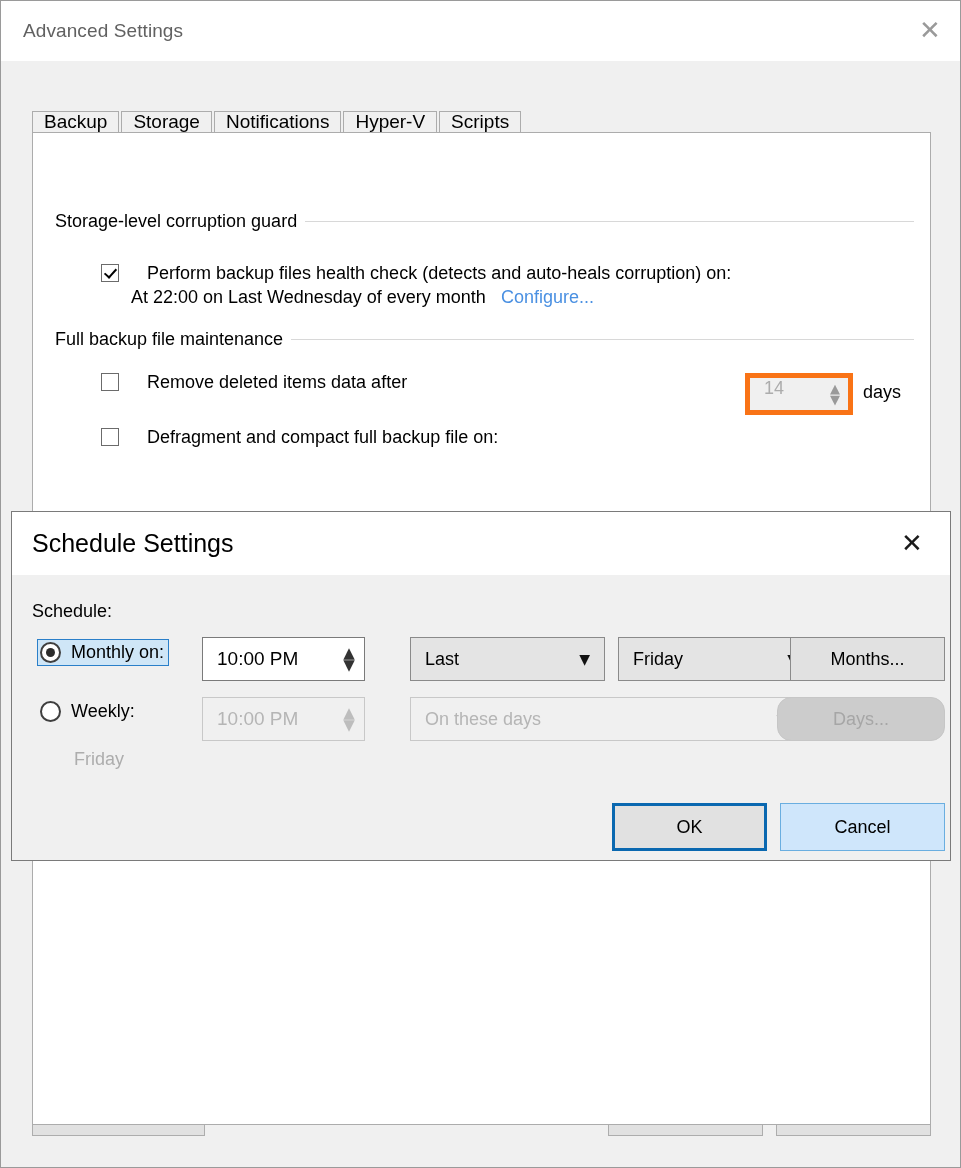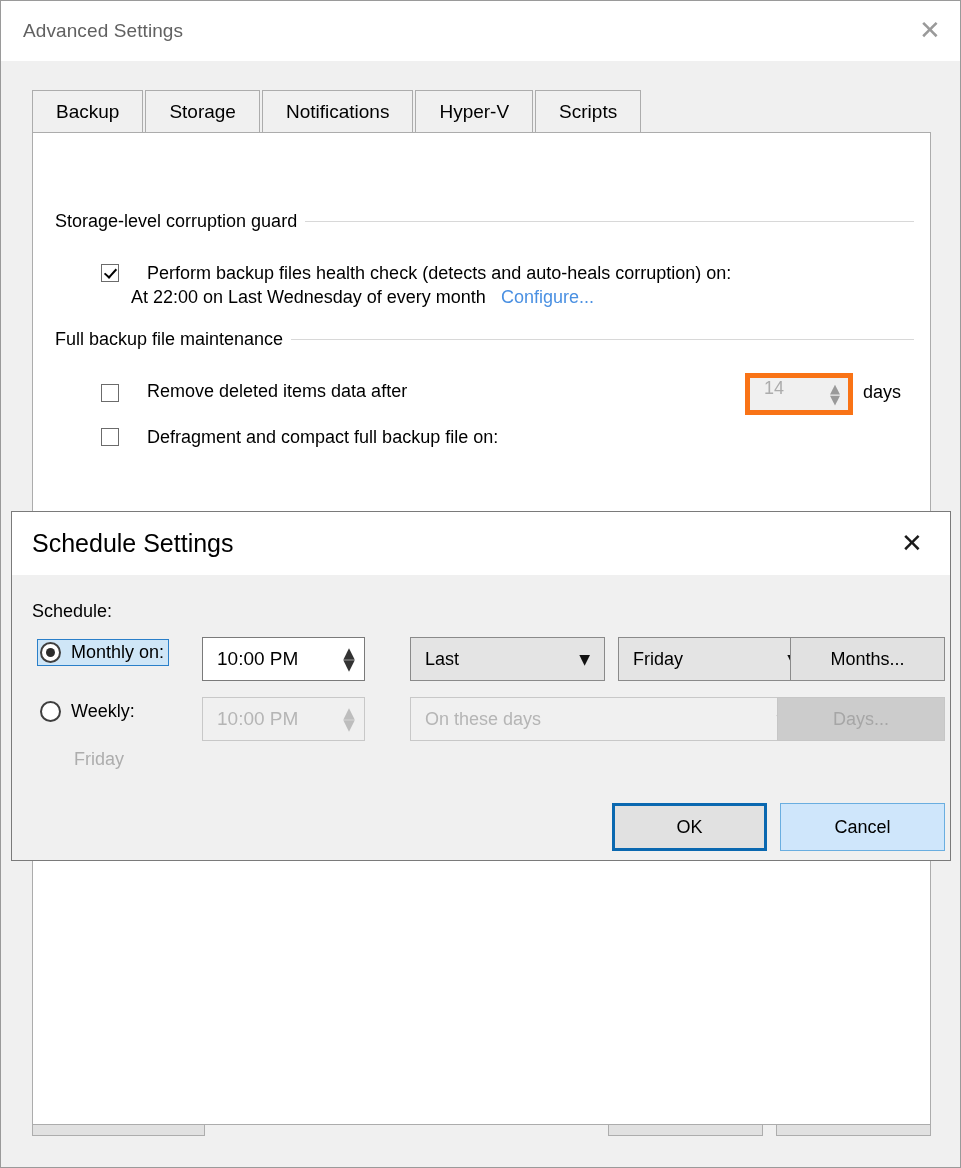--- a/index.html
+++ b/index.html
@@ -66,22 +66,22 @@
     position: absolute;
     left: 31px;
     top: 36px;
     height: 35px;
     display: flex;
     align-items: flex-end;
     z-index: 3;
   }
   .tab {
     box-sizing: border-box;
-    height: 42px;
-    padding: 0 23px;
+    height: 21px;
+    padding: 0 11px;
     margin-right: 2px;
     background: #f0f0f0;
     border: 1px solid #acacac;
     border-bottom: none;
     display: flex;
     align-items: center;
     font-size: 19px;
     color: #000;
     cursor: default;
     position: relative;
@@ -284,21 +284,21 @@
     box-sizing: border-box;
     border: 1px solid #8a8a8a;
     background: #e1e1e1;
     display: flex;
     align-items: center;
     justify-content: center;
     font-size: 18px;
     color: #000;
     cursor: default;
   }
-  .btn.disabled { background: #cccccc; border-color: #c6c6c6; color: #a6a6a6; }
+  .btn.disabled { background: #cccccc; border-color: #c6c6c6; color: #a6a6a6; border-radius: 14px; }
   .btn.default { border: 3px solid #0a68b0; background: #e1e1e1; }
   .btn.hover { border: 1px solid #6aaee0; background: #cfe6fb; }
 
   .weekly-sub {
     position: absolute;
     font-size: 18px;
     color: #adadad;
   }
 
   
@@ -348,21 +348,21 @@
             <span class="link" style="margin-left:10px;">Configure...</span>
           </div>
         </span>
       </div>
 
       <div class="group" style="top:196px;">
         <span class="gtext">Full backup file maintenance</span>
         <span class="gline"></span>
       </div>
 
-      <div class="cbrow" style="left:68px; top:246px;align-items:center;">
+      <div class="cbrow" style="left:68px; top:237px;">
         <span class="checkbox"></span>
         <span class="cblabel">Remove deleted items data after</span>
       </div>
 
       <div class="spin" style="left:712px; top:240px; width:108px; height:42px;">
         <span class="sval">14</span>
         <span class="sarrows">
           <span class="ar">▲</span>
           <span class="ar">▼</span>
         </span>

